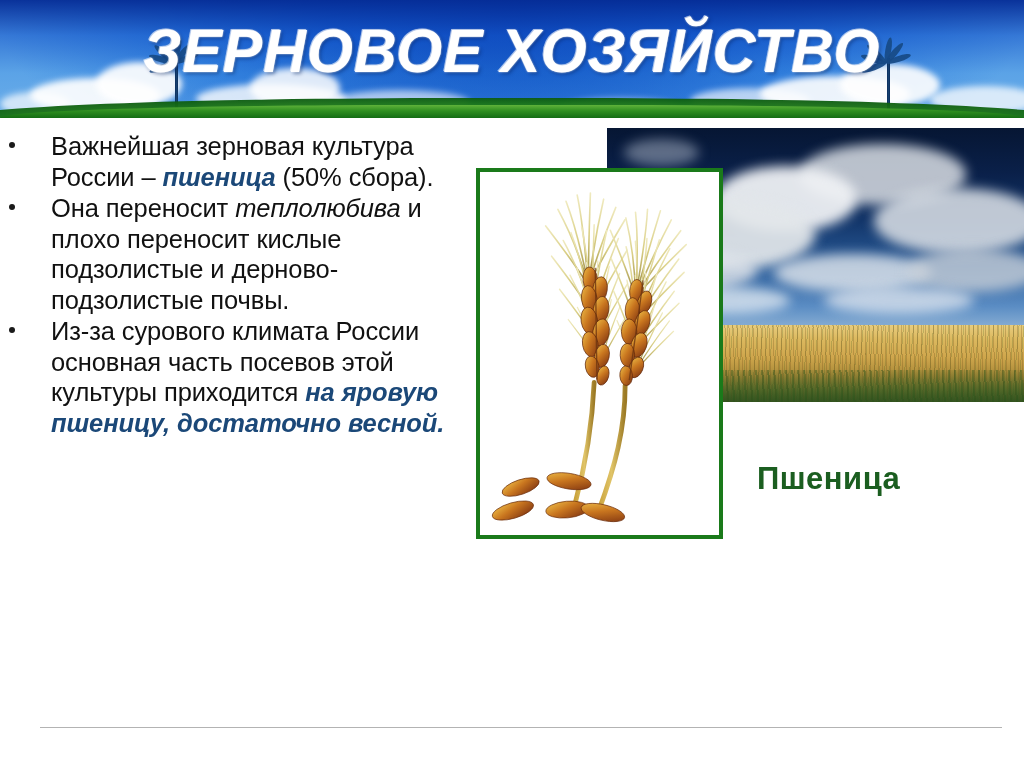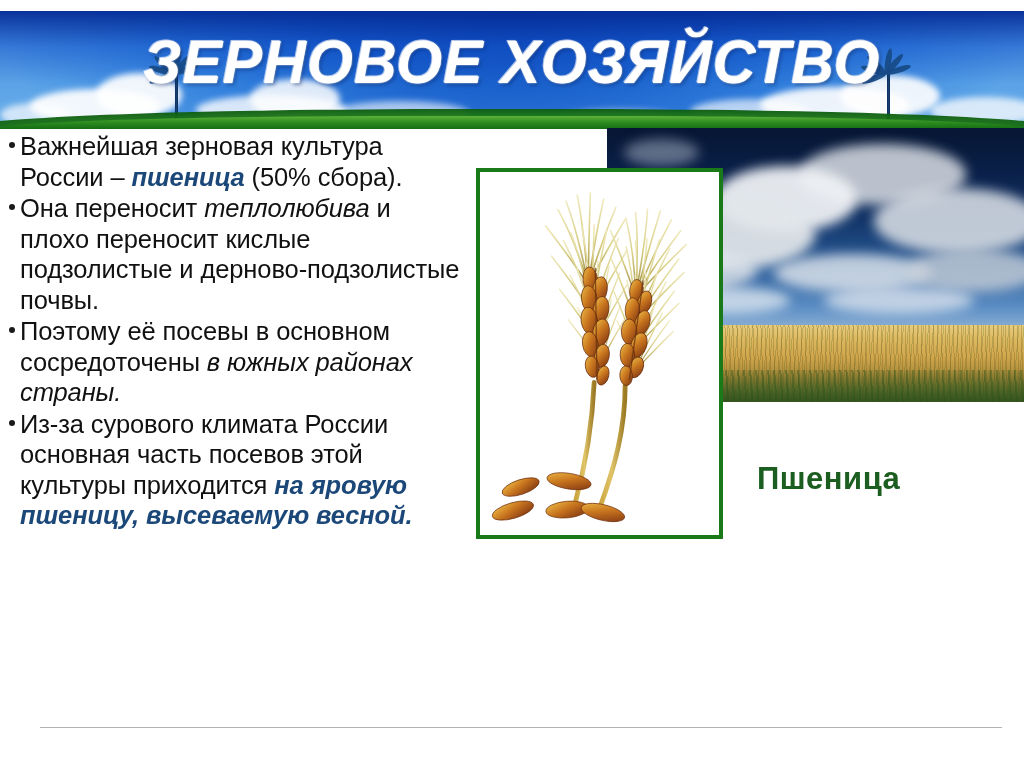--- a/index.html
+++ b/index.html
@@ -8,21 +8,21 @@
     width:1024px;height:767px;
     background:#ffffff;
     font-family:"Liberation Sans","DejaVu Sans",sans-serif;
     overflow:hidden;
     position:relative;
   }
   .slide{position:relative;width:1024px;height:767px;background:#fff;overflow:hidden;}
 
   
   .banner{
-    position:absolute;left:0;top:11px;width:1024px;height:118px;
+    position:absolute;left:0;top:0;width:1024px;height:118px;
     overflow:hidden;
     background:
       radial-gradient(ellipse 520px 200px at 50% 5%, #0a3fb0 0%, #1358c8 35%, #2f7ddc 65%, #62a8e8 100%);
   }
   .banner .sky-deep{
     position:absolute;left:0;top:0;width:100%;height:100%;
     background:linear-gradient(180deg,
       rgba(5,44,150,0.95) 0%,
       rgba(18,82,200,0.55) 30%,
       rgba(60,140,224,0.18) 62%,
@@ -83,21 +83,21 @@
       2px 2px 4px rgba(0,30,90,.45),
       -1px -1px 0 rgba(255,255,255,.6);
   }
 
   
   .bullets{
     position:absolute;left:0;top:131px;width:462px;
   }
   .bullet{
     position:relative;
-    padding-left:20px;
+    padding-left:51px;
     margin:0 0 1px 0;
     font-size:25.5px;
     line-height:30.5px;
     color:#111111;
     letter-spacing:-0.1px;
   }
   .bullet .dot{
     position:absolute;left:9px;top:11px;
     width:6px;height:6px;border-radius:50%;
     background:#1a1a1a;
@@ -213,28 +213,24 @@
     <div class="bullet">
       <span class="dot"></span>
       <span>Важнейшая зерновая культура России – </span><span class="b-blue">пшеница</span><span> (50% сбора).</span>
     </div>
 
     <div class="bullet">
       <span class="dot"></span>
       <span>Она переносит </span><span class="i">теплолюбива</span><span> и плохо переносит кислые подзолистые и дерново-подзолистые почвы.</span>
     </div>
 
+
     <div class="bullet">
       <span class="dot"></span>
-      <span>Поэтому её посевы в основном сосредоточены </span><span class="i">в южных районах страны.</span>
-    </div>
-
-    <div class="bullet">
-      <span class="dot"></span>
-      <span>Из-за сурового климата России основная часть посевов этой культуры приходится </span><span class="b-blue">на яровую пшеницу, высеваемую весной.</span>
+      <span>Из-за сурового климата России основная часть посевов этой культуры приходится </span><span class="b-blue">на яровую пшеницу, достаточно весной.</span>
     </div>
 
 
   </div>
 
   <div class="field-photo">
     <div class="fp-sky"></div>
     <div class="fp-cloud fpc10"></div>
     <div class="fp-cloud fpc3"></div>
     <div class="fp-cloud fpc2"></div>

